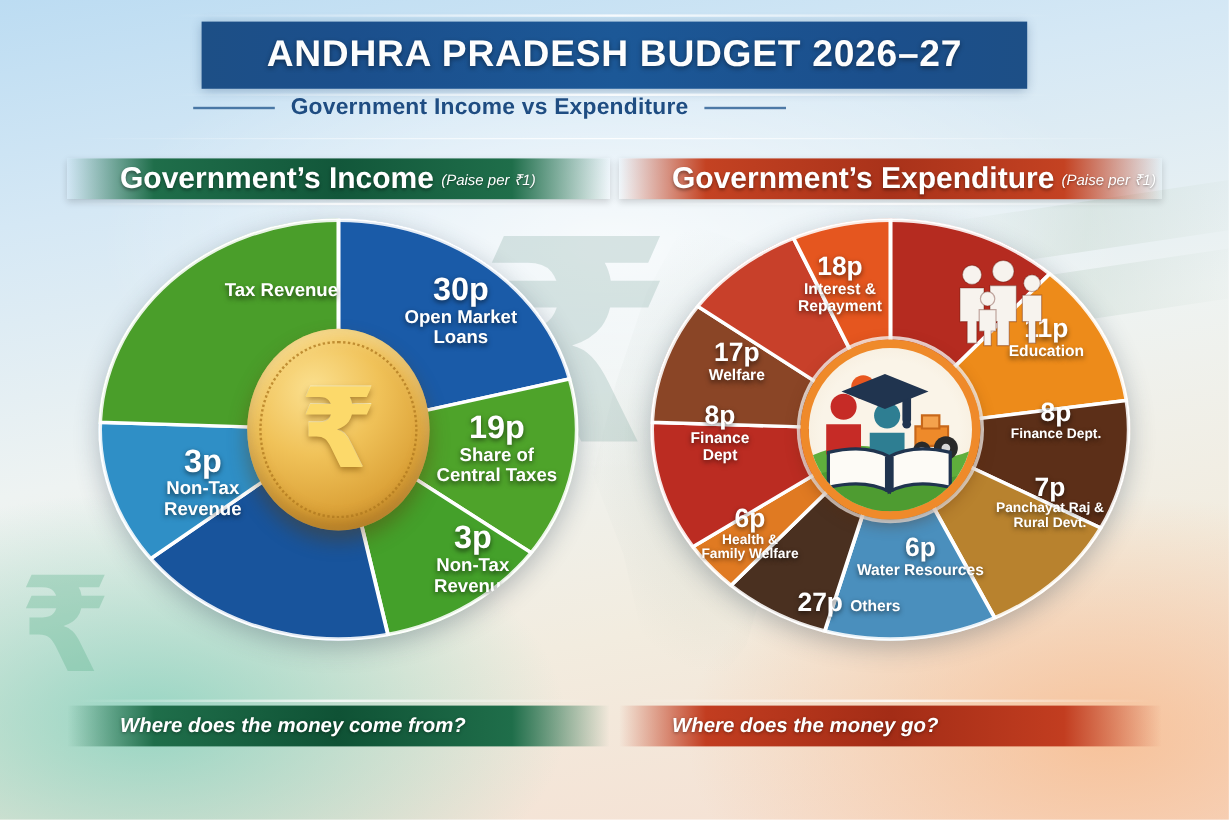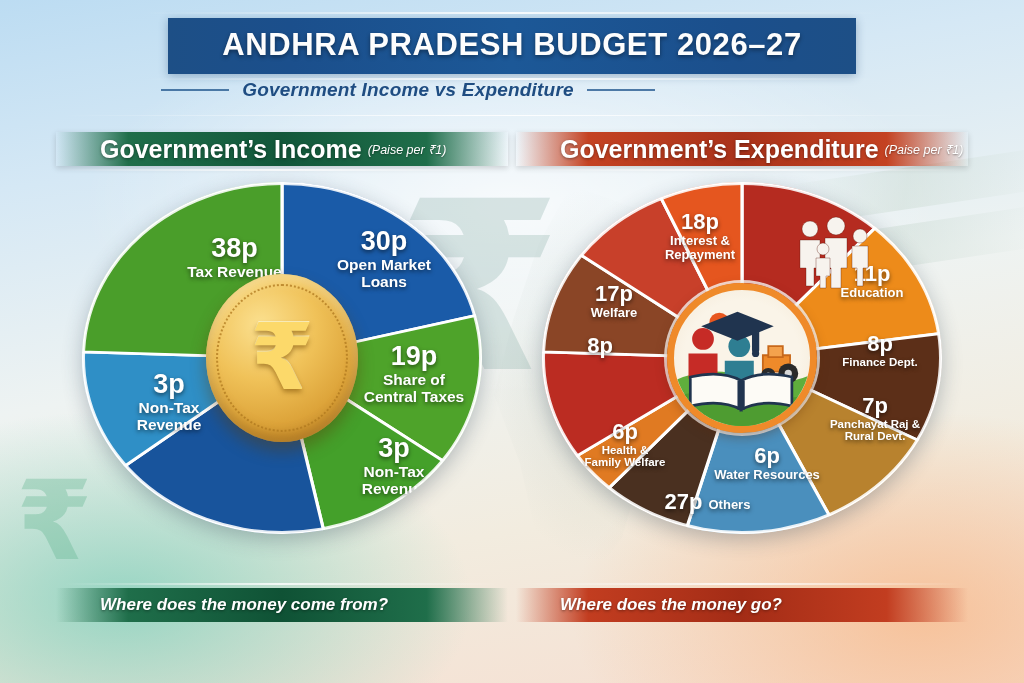--- a/index.html
+++ b/index.html
@@ -53,21 +53,21 @@
   }
   .title-bar::before { top:-6px; }
   .title-bar::after { bottom:-6px; }
   .title-text {
     font-size:31px; font-weight:700; color:#fdfdfd; letter-spacing:0.6px;
     font-family:"Liberation Sans", sans-serif;
     text-shadow:0 2px 4px rgba(0,0,0,0.42);
   }
   .subtitle-row {
     position:absolute; left:0; top:79px; width:816px;
-    display:flex; align-items:center; justify-content:center; gap:13px;font-style:italic;
+    display:flex; align-items:center; justify-content:center; gap:13px;
   }
   .sub-rule { width:68px; height:2px; background:#2c5f94; opacity:.82; }
   .subtitle-text { font-size:19px; font-weight:700; color:#1f4d82; letter-spacing:.2px; }
   .head-hairline {
     position:absolute; left:62px; top:115px; width:900px; height:1px;
     background:linear-gradient(90deg,rgba(255,255,255,0) 0%,rgba(255,255,255,.9) 50%,rgba(255,255,255,0) 100%);
   }
 
   
   .panel { position:absolute; top:132px; width:452px; height:490px; }
@@ -216,21 +216,20 @@
           <path d="M100 100 L180.90169943749476 158.77852522924732 A100 100 0 0 1 120.79116908177595 197.81476007338057 Z" fill="#44a02a" stroke="#ffffff" stroke-width="1.6"></path>
           <path d="M100 100 L120.79116908177595 197.81476007338057 A100 100 0 0 1 21.198924639327814 161.56614753256585 Z" fill="#18549c" stroke="#ffffff" stroke-width="1.6"></path>
           <path d="M100 100 L21.198924639327814 161.56614753256585 A100 100 0 0 1 0.06091729809043045 96.51005032974992 Z" fill="#2f8fc6" stroke="#ffffff" stroke-width="1.6"></path>
           <path d="M100 100 L0.06091729809043045 96.51005032974992 A100 100 0 0 1 99.99999999999999 0 Z" fill="#4a9e2a" stroke="#ffffff" stroke-width="1.6"></path>
         </g>
     </svg>
     <div class="wheel-rim"></div>
 
     <div id="income-label-layer">
         <div class="seg-label" style="left: 85px; top: 52px; width: 135px;">
-          <span class="seg-val">38p</span>
           <span class="seg-name">Tax Revenue</span>
         </div>
         <div class="seg-label" style="left: 232px; top: 45px; width: 140px;">
           <span class="seg-val">30p</span>
           <span class="seg-name">Open Market<br>Loans</span>
         </div>
         <div class="seg-label" style="left: 262px; top: 160px; width: 140px;">
           <span class="seg-val">19p</span>
           <span class="seg-name">Share of<br>Central Taxes</span>
         </div>
@@ -303,20 +302,21 @@
         <div class="seg-label" style="left: 78px; top: 308px; width: 175px; display: flex; align-items: baseline; justify-content: center; gap: 6px;">
           <span class="seg-val">27p</span>
           <span class="seg-name">Others</span>
         </div>
         <div class="seg-label" style="left: 20px; top: 238px; width: 126px;">
           <span class="seg-val">6p</span>
           <span class="seg-name sm">Health &amp;<br>Family Welfare</span>
         </div>
         <div class="seg-label" style="left: 6px; top: 152px; width: 104px;">
           <span class="seg-val">8p</span>
+          <span class="seg-name">Finance<br>Dept</span>
         </div>
         <div class="seg-label" style="left: 20px; top: 100px; width: 104px;">
           <span class="seg-val">17p</span>
           <span class="seg-name">Welfare</span>
         </div>
       </div>
 
     <svg class="family-icon" style="left:248px;top:34px;width:92px;height:74px;" viewBox="0 0 92 74">
       <g fill="#f7f3ee" stroke="rgba(90,20,10,.35)" stroke-width="1">
         <circle cx="20" cy="13" r="8"></circle>

